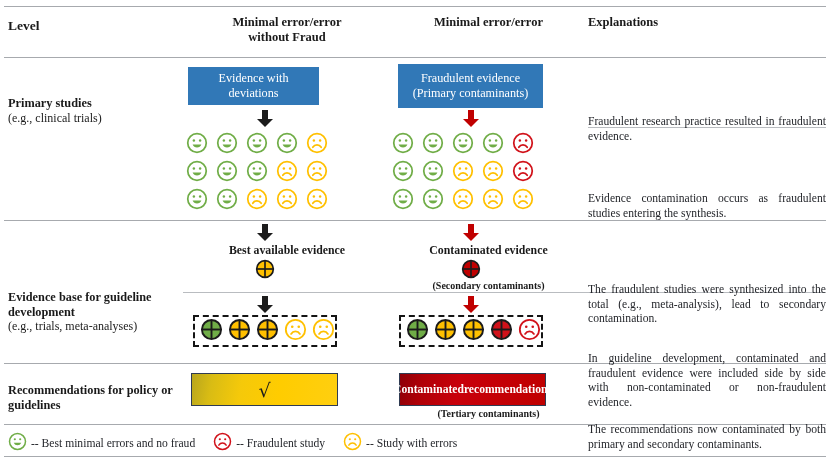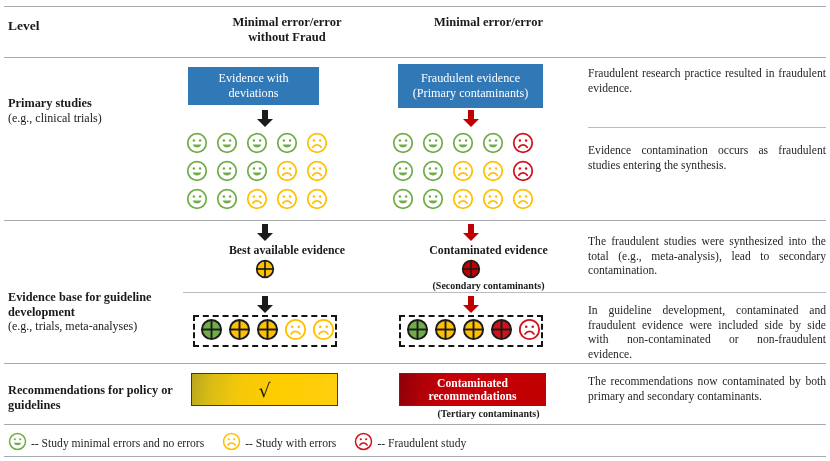--- a/index.html
+++ b/index.html
@@ -20,21 +20,21 @@
   
   .hdr{font-weight:bold;font-size:12.5px;line-height:15px;}
   .hdr-level{font-size:13.5px;font-weight:bold;}
 
   
   .rowlabel{font-size:12px;line-height:14.5px;}
   .rowlabel b{font-weight:bold;font-size:12.3px;}
   .rowlabel .sub{font-weight:normal;}
 
   
-  .expl{font-size:11.6px;line-height:14.6px;text-align:justify;color:#24262b;}
+  .expl{font-size:11.6px;line-height:14.6px;text-align:justify;color:#24262b;margin-top:48px;}
 
   
   .bluebox{background:#3178b7;color:#ffffff;font-size:12.2px;line-height:15px;
            display:flex;align-items:center;justify-content:center;text-align:center;
            box-sizing:border-box;padding:2px 6px;}
 
   
   .arrow{position:absolute;width:16px;}
   .arrow .shaft{width:6px;margin:0 auto;}
   .arrow .head{width:0;height:0;margin:0 auto;border-left:8px solid transparent;border-right:8px solid transparent;}
@@ -87,20 +87,21 @@
 
   <div class="col-a hdr" style="top:15px;">
     <div>Minimal error/error</div>
     <div>without Fraud</div>
   </div>
 
   <div class="col-b hdr" style="top:15px;">
     <div>Minimal error/error</div>
   </div>
 
+  <div class="col-c hdr" style="top:15px;">Explanations</div>
 
   <div class="col-level rowlabel" style="top:96px;">
     <b>Primary studies</b><br>
     <span class="sub">(e.g., clinical trials)</span>
   </div>
 
   <div class="bluebox" style="position:absolute;left:188px;top:67px;width:131px;height:38px;">Evidence with deviations</div>
 
   <div class="bluebox" style="position:absolute;left:398px;top:64px;width:145px;height:44px;flex-direction:column;">
     <div>Fraudulent evidence</div>
@@ -411,52 +412,52 @@
   <div class="col-c expl" style="top:304px;">In guideline development, contaminated and fraudulent evidence were included side by side with non-contaminated or non-fraudulent evidence.</div>
 
   <div class="col-level rowlabel" style="top:383px;">
     <b>Recommendations for policy or guidelines</b>
   </div>
 
   <div class="recbar gold" style="position:absolute;left:191px;top:373px;width:147px;height:33px;">
     <span class="check">√</span>
   </div>
 
-  <div class="recbar red" style="position:absolute;left:399px;top:373px;width:147px;height:33px;flex-direction:column;">
+  <div class="recbar red" style="position:absolute;left:399px;top:373px;width:147px;height:33px;flex-direction:row;">
     <span>Contaminated</span>
     <span>recommendations</span>
   </div>
 
   <div class="col-b cap-sub" style="top:408px;">(Tertiary contaminants)</div>
 
   <div class="col-c expl" style="top:375px;">The recommendations now contaminated by both primary and secondary contaminants.</div>
 
   <div class="legend">
       <div class="lg-item">
         <span><svg width="19" height="19" viewBox="0 0 24 24">
     <circle cx="12" cy="12" r="10.1" fill="#fff" stroke="#70ad47" stroke-width="1.9"></circle>
     <circle cx="8.6" cy="9.2" r="1.35" fill="#70ad47"></circle>
     <circle cx="15.4" cy="9.2" r="1.35" fill="#70ad47"></circle>
     <path d="M7.2 13.6 A5.2 5.2 0 0 0 16.8 13.6 Z" fill="#70ad47"></path>
   </svg></span>
-        <span>-- Study minimal errors and no errors</span>
-      </div>
-      <div class="lg-item">
-        <span><svg width="19" height="19" viewBox="0 0 24 24">
-    <circle cx="12" cy="12" r="10.1" fill="#fff" stroke="#ffc000" stroke-width="1.9"></circle>
-    <circle cx="8.6" cy="9.2" r="1.35" fill="#ffc000"></circle>
-    <circle cx="15.4" cy="9.2" r="1.35" fill="#ffc000"></circle>
-    <path d="M7.4 16.6 A5.4 5.4 0 0 1 16.6 16.6" fill="none" stroke="#ffc000" stroke-width="1.9" stroke-linecap="round"></path>
-  </svg></span>
-        <span>-- Study with errors</span>
+        <span>-- Best minimal errors and no fraud</span>
       </div>
       <div class="lg-item">
         <span><svg width="19" height="19" viewBox="0 0 24 24">
     <circle cx="12" cy="12" r="10.1" fill="#fff" stroke="#d1121a" stroke-width="1.9"></circle>
     <circle cx="8.6" cy="9.2" r="1.35" fill="#d1121a"></circle>
     <circle cx="15.4" cy="9.2" r="1.35" fill="#d1121a"></circle>
     <path d="M7.4 16.6 A5.4 5.4 0 0 1 16.6 16.6" fill="none" stroke="#d1121a" stroke-width="1.9" stroke-linecap="round"></path>
   </svg></span>
         <span>-- Fraudulent study</span>
       </div>
+      <div class="lg-item">
+        <span><svg width="19" height="19" viewBox="0 0 24 24">
+    <circle cx="12" cy="12" r="10.1" fill="#fff" stroke="#ffc000" stroke-width="1.9"></circle>
+    <circle cx="8.6" cy="9.2" r="1.35" fill="#ffc000"></circle>
+    <circle cx="15.4" cy="9.2" r="1.35" fill="#ffc000"></circle>
+    <path d="M7.4 16.6 A5.4 5.4 0 0 1 16.6 16.6" fill="none" stroke="#ffc000" stroke-width="1.9" stroke-linecap="round"></path>
+  </svg></span>
+        <span>-- Study with errors</span>
+      </div>
     </div>
 
 </div>
 
 </body></html>

